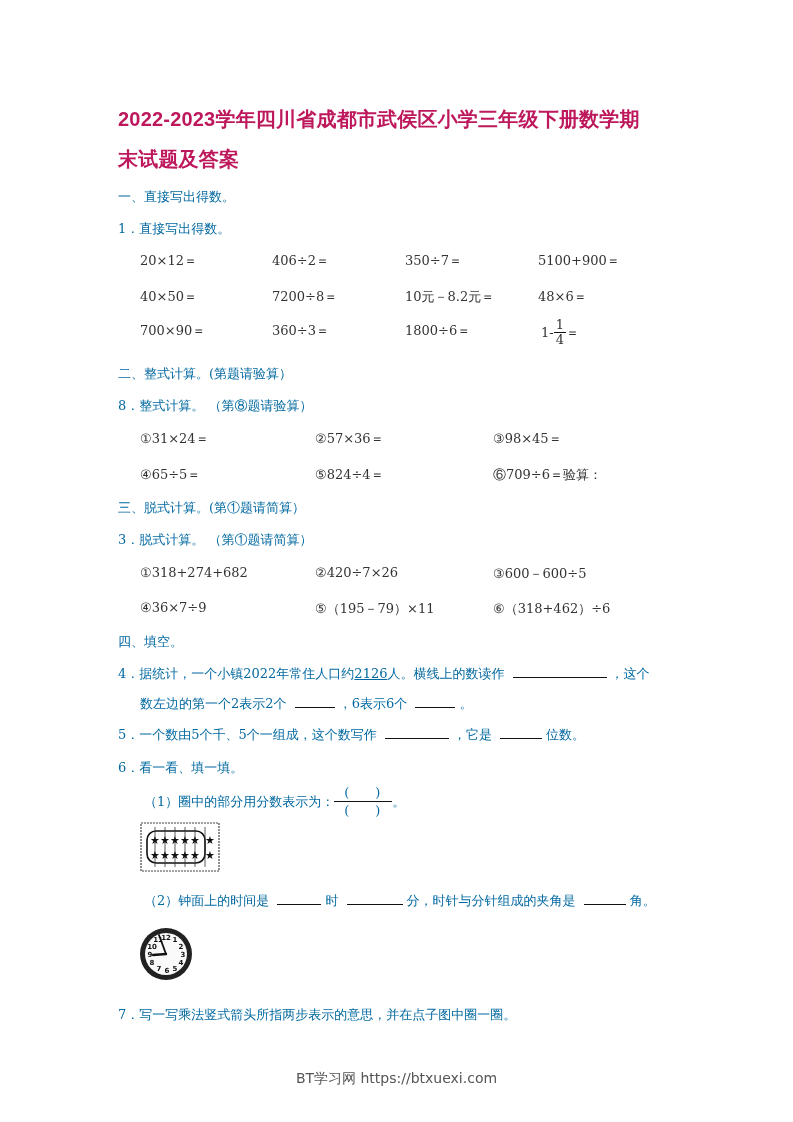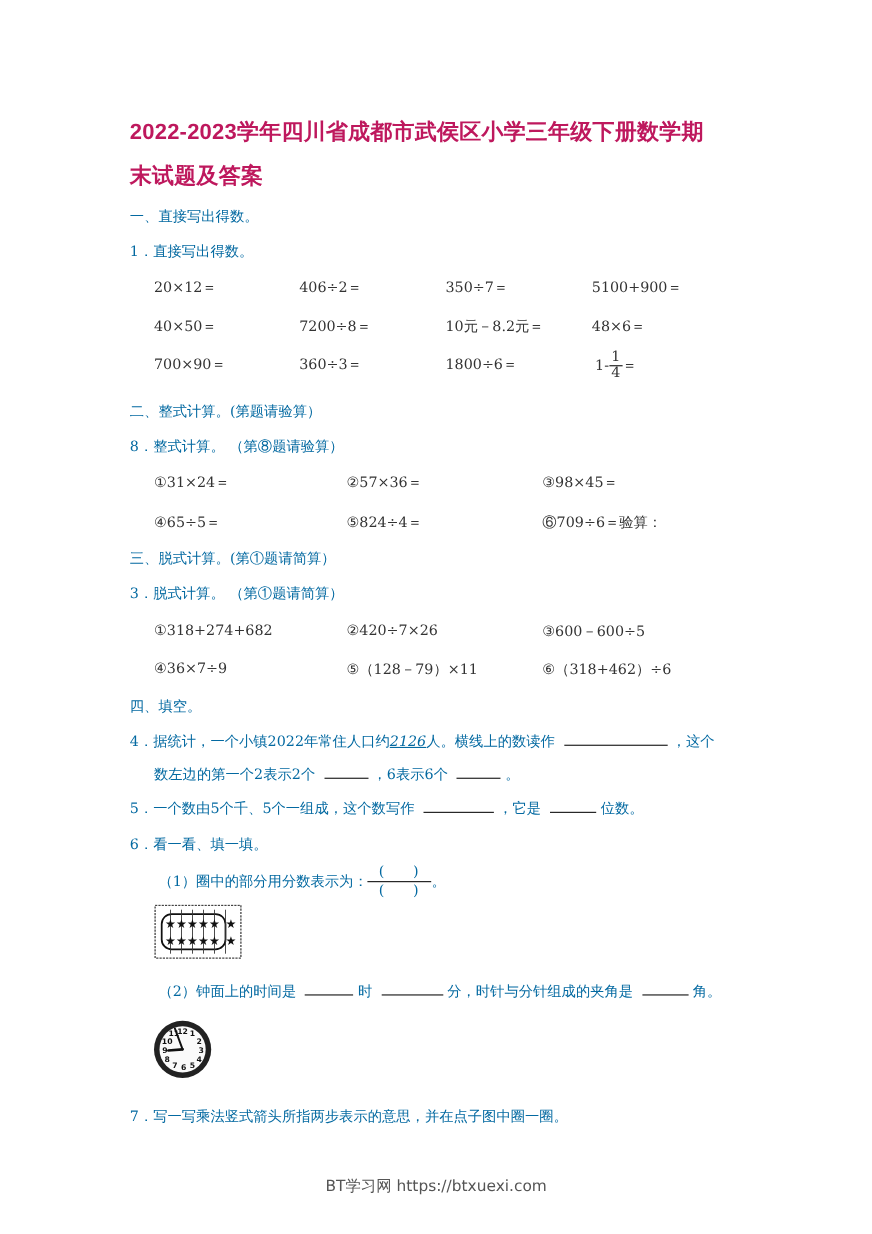--- a/index.html
+++ b/index.html
@@ -7,21 +7,21 @@
          font-family: "DejaVu Serif", "Liberation Serif", serif; color: #222; }
   .abs { position: absolute; white-space: nowrap; }
   .title { font-family: Liberation Sans, sans-serif; font-weight: bold;
            font-size: 20px; color: #be185d; left: 118px; letter-spacing: 0.2px; }
   .line { font-size: 13px; left: 118px; color: #0369a1; }
   .item { font-size: 13px; color: #333; }
   .blank { display: inline-block; border-bottom: 1px solid #111; height: 12px; vertical-align: baseline; margin: 0 4px; }
   .frac { display: inline-block; vertical-align: middle; text-align: center; font-size: 13px; }
   .frac .num { display: block; border-bottom: 1px solid #111; padding: 0 2px; line-height: 14px; }
   .frac .den { display: block; line-height: 14px; }
-  .underline-num { text-decoration: underline; font-style: italic; }
+  .underline-num { text-decoration: underline; }
   .footer { font-family: "DejaVu Sans", "Liberation Sans", sans-serif; font-size: 14px; color: #555;
             left: 0; width: 793px; text-align: center; top: 1070px; }
   .pfrac { display: inline-block; vertical-align: middle; text-align: center; width: 58px; font-size: 13px; }
   .pfrac .top { display: block; border-bottom: 1px solid #111; line-height: 17px; letter-spacing: 26px; padding-left: 10px; }
   .pfrac .bot { display: block; line-height: 17px; letter-spacing: 26px; padding-left: 10px; }
 </style>
 </head>
 <body>
 
 <div class="abs title" style="top:106px;">2022-2023学年四川省成都市武侯区小学三年级下册数学期</div>
@@ -57,21 +57,21 @@
 <div class="abs item" style="top:466px; left:315px;">⑤824÷4＝</div>
 <div class="abs item" style="top:466px; left:493px;">⑥709÷6＝验算：</div>
 
 <div class="abs line" style="top:499px;">三、脱式计算。(第①题请简算）</div>
 <div class="abs line" style="top:531px;">3．脱式计算。 （第①题请简算）</div>
 
 <div class="abs item" style="top:565px; left:140px;">①318+274+682</div>
 <div class="abs item" style="top:565px; left:315px;">②420÷7×26</div>
 <div class="abs item" style="top:565px; left:493px;">③600－600÷5</div>
 <div class="abs item" style="top:600px; left:140px;">④36×7÷9</div>
-<div class="abs item" style="top:600px; left:315px;">⑤（128－79）×11</div>
+<div class="abs item" style="top:600px; left:315px;">⑤（195－79）×11</div>
 <div class="abs item" style="top:600px; left:493px;">⑥（318+462）÷6</div>
 
 <div class="abs line" style="top:633px;">四、填空。</div>
 
 <div class="abs line" style="top:665px;">
   <span>4．据统计，一个小镇2022年常住人口约</span><span class="underline-num">2126</span><span>人。横线上的数读作</span>
   <span class="blank" style="width:94px;"></span><span>，这个</span>
 </div>
 <div class="abs line" style="top:695px; left:140px;">
   <span>数左边的第一个2表示2个</span>

